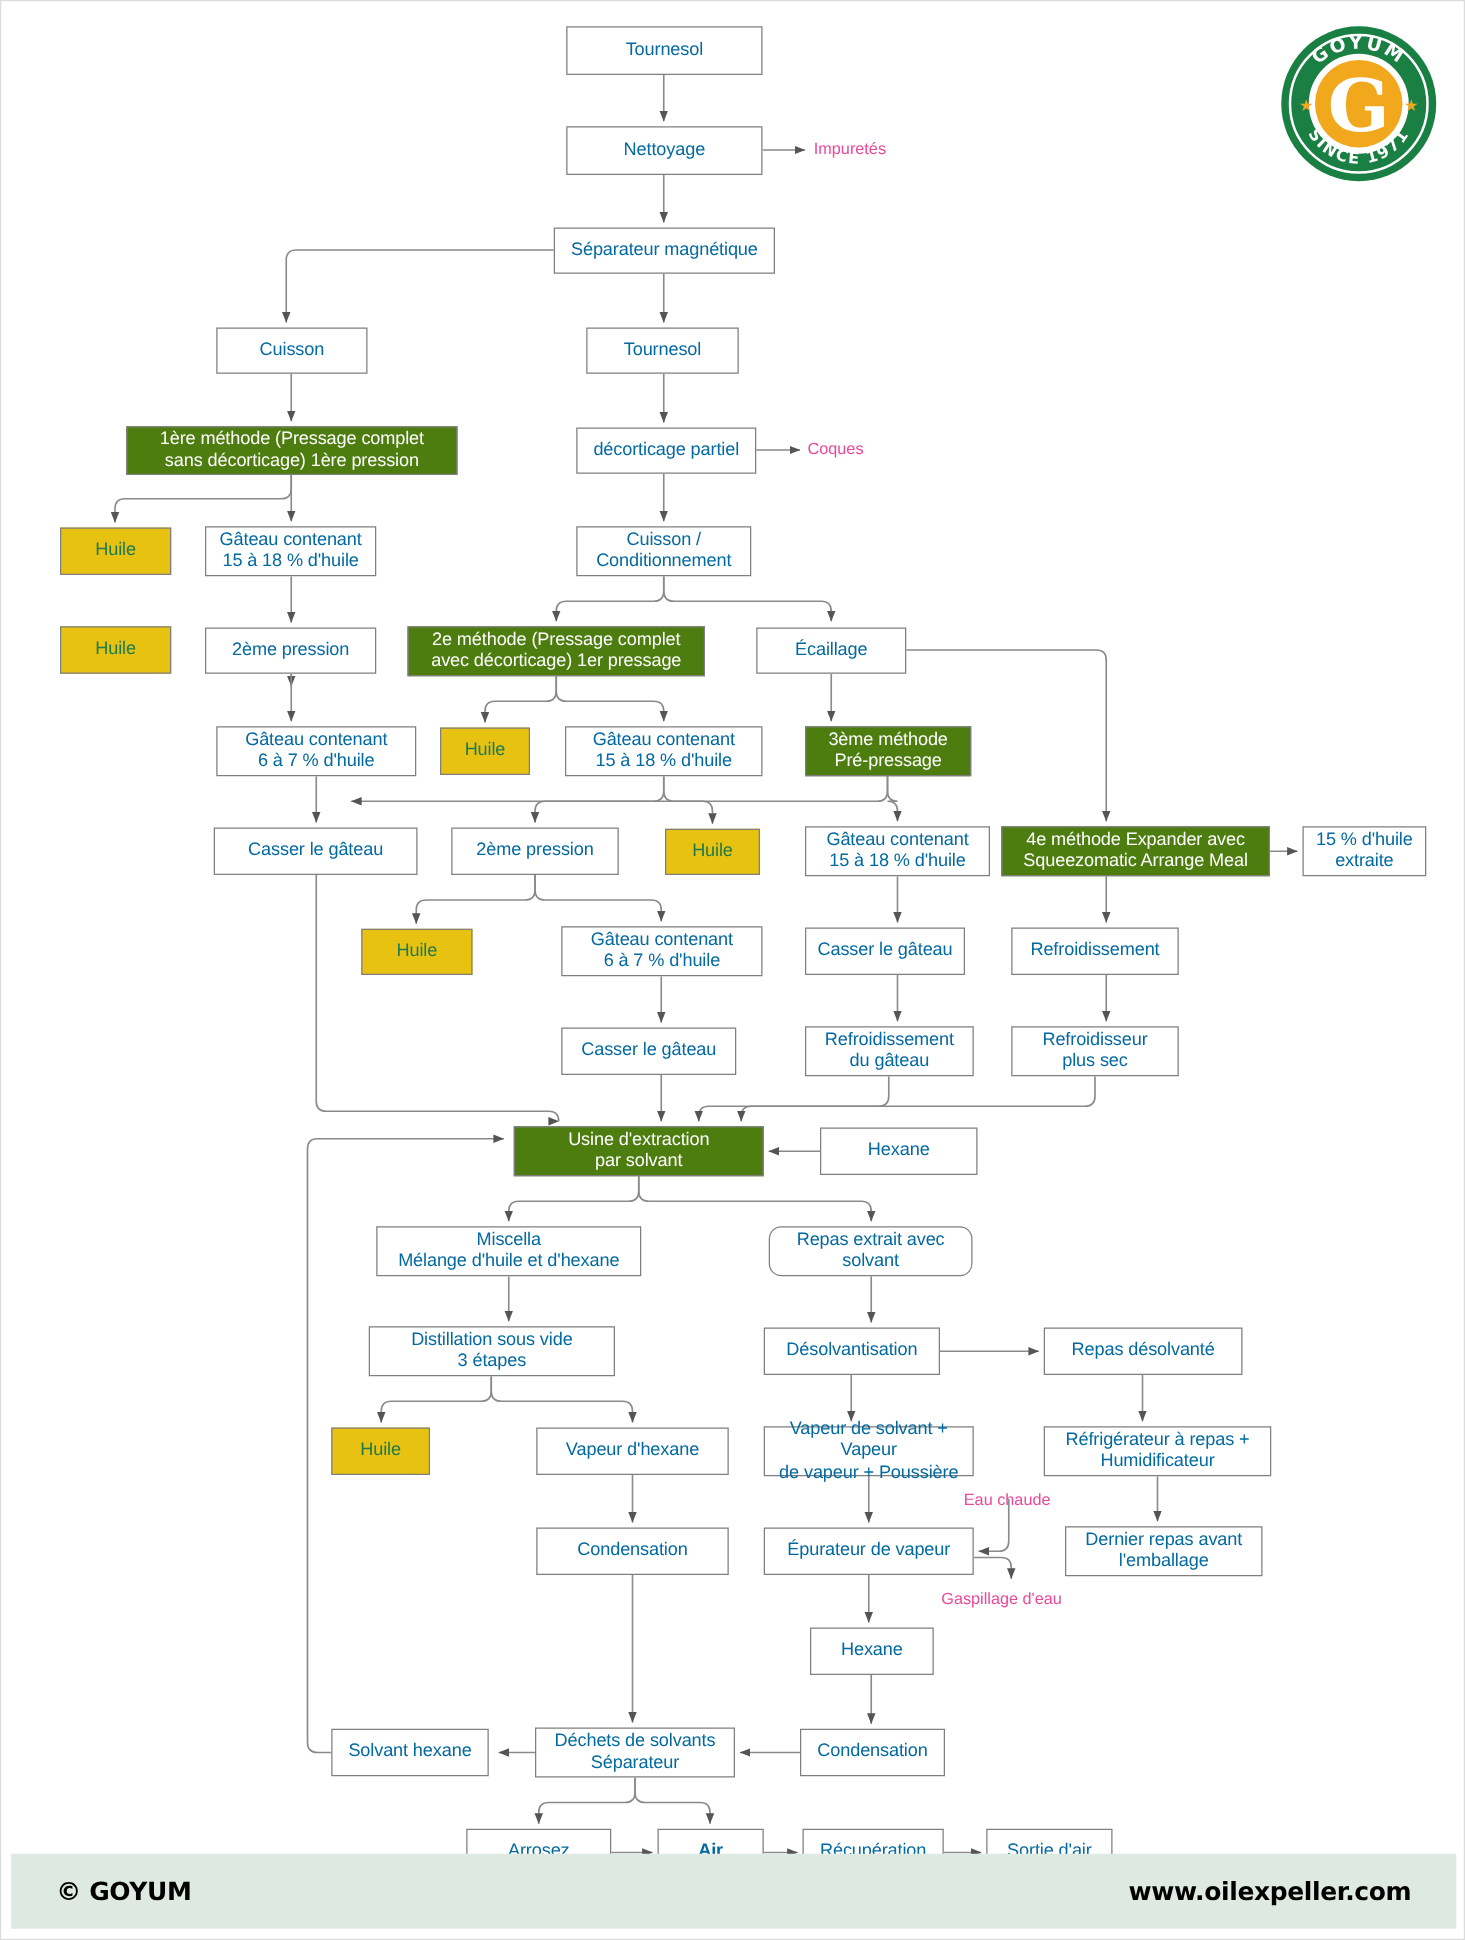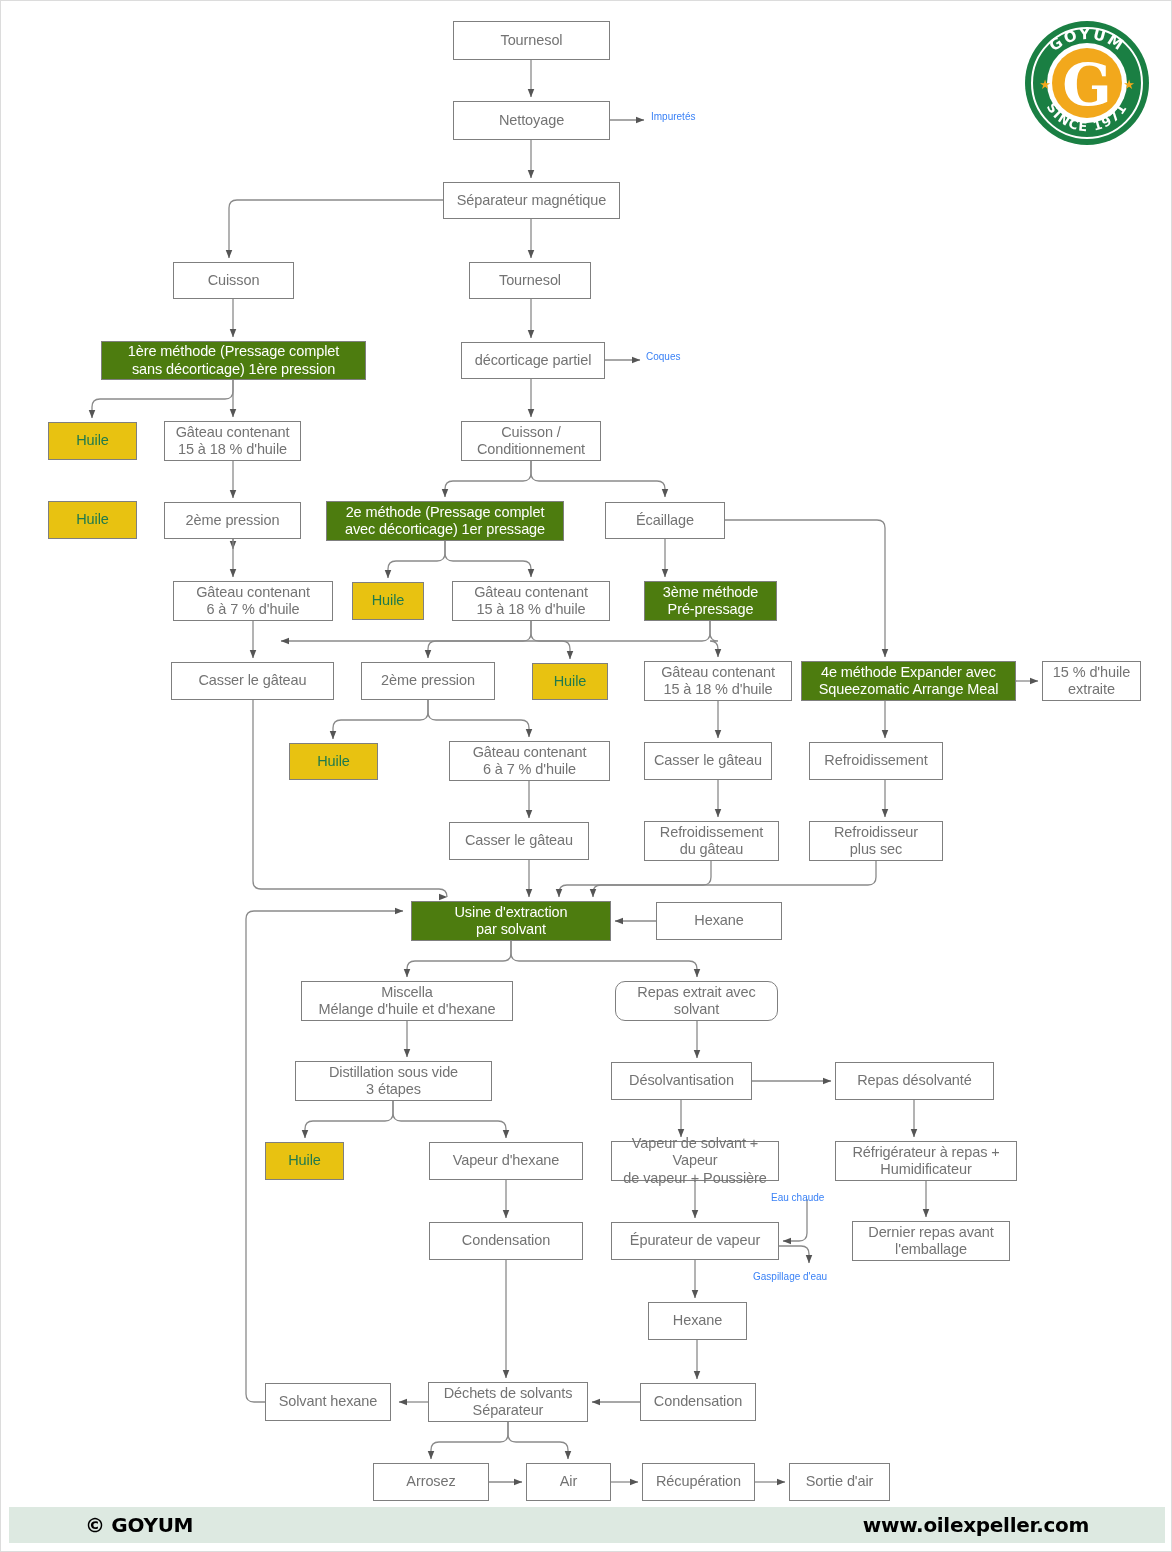--- a/index.html
+++ b/index.html
@@ -21,46 +21,46 @@
     text-align:center;
     line-height:1.18;
     font-size:14.5px;
     letter-spacing:-0.1px;
     white-space:pre-line;
     padding:1px 4px;
   }
   .n-white{
     background:#ffffff;
     border:1.5px solid #7f7f7f;
-    color:#737373;
+    color:#0369a1;
   }
   .n-green{
     background:#4d7c0f;
     border:1.5px solid #7f7f7f;
     color:#ffffff;
   }
   .n-yellow{
     background:#e8c211;
     border:1.5px solid #7f7f7f;
     color:#1f7a4d;
   }
   .lbl{
     position:absolute;
-    color:#3b82f6;
-    font-size:10px;
+    color:#ec4899;
+    font-size:13px;
     white-space:nowrap;
   }
 
   
   #footer{
     position:absolute;left:8px;bottom:8px;
-    width:1156px;height:36px;
+    width:1156px;height:60px;
     background:#dde9e1;
     display:flex;align-items:center;justify-content:space-between;
-    padding:0 76px;
+    padding:0 36px;
     box-sizing:border-box;
   }
   #footer .f-txt{
     color:#000000;
     font-weight:bold;
     font-size:20px;
     font-family:"DejaVu Sans", sans-serif;
     letter-spacing:-0.3px;
   }
   
@@ -234,21 +234,21 @@
       <div class="node n-white" style="left: 428px; top: 1221px; width: 154px; height: 38px;">Condensation</div>
       <div class="node n-white" style="left: 610px; top: 1221px; width: 168px; height: 38px;">Épurateur de vapeur</div>
       <div class="node n-white" style="left: 851px; top: 1220px; width: 158px; height: 40px;">Dernier repas avant
 l'emballage</div>
       <div class="node n-white" style="left: 647px; top: 1301px; width: 99px; height: 38px;">Hexane</div>
       <div class="node n-white" style="left: 264px; top: 1382px; width: 126px; height: 38px;">Solvant hexane</div>
       <div class="node n-white" style="left: 427px; top: 1381px; width: 160px; height: 40px;">Déchets de solvants
 Séparateur</div>
       <div class="node n-white" style="left: 639px; top: 1382px; width: 116px; height: 38px;">Condensation</div>
       <div class="node n-white" style="left: 372px; top: 1462px; width: 116px; height: 38px;">Arrosez</div>
-      <div class="node n-white" style="left: 525px; top: 1462px; width: 85px; height: 38px;">Air</div>
+      <div class="node n-white" style="left: 525px; top: 1462px; width: 85px; height: 38px; font-weight: bold;">Air</div>
       <div class="node n-white" style="left: 641px; top: 1462px; width: 113px; height: 38px;">Récupération</div>
       <div class="node n-white" style="left: 788px; top: 1462px; width: 101px; height: 38px;">Sortie d'air</div>
     </div>
 
   <div id="labels-layer">
       <div class="lbl" style="left: 650px; top: 110px;">Impuretés</div>
       <div class="lbl" style="left: 645px; top: 350px;">Coques</div>
       <div class="lbl" style="left: 770px; top: 1191px;">Eau chaude</div>
       <div class="lbl" style="left: 752px; top: 1270px;">Gaspillage d'eau</div>
     </div>

